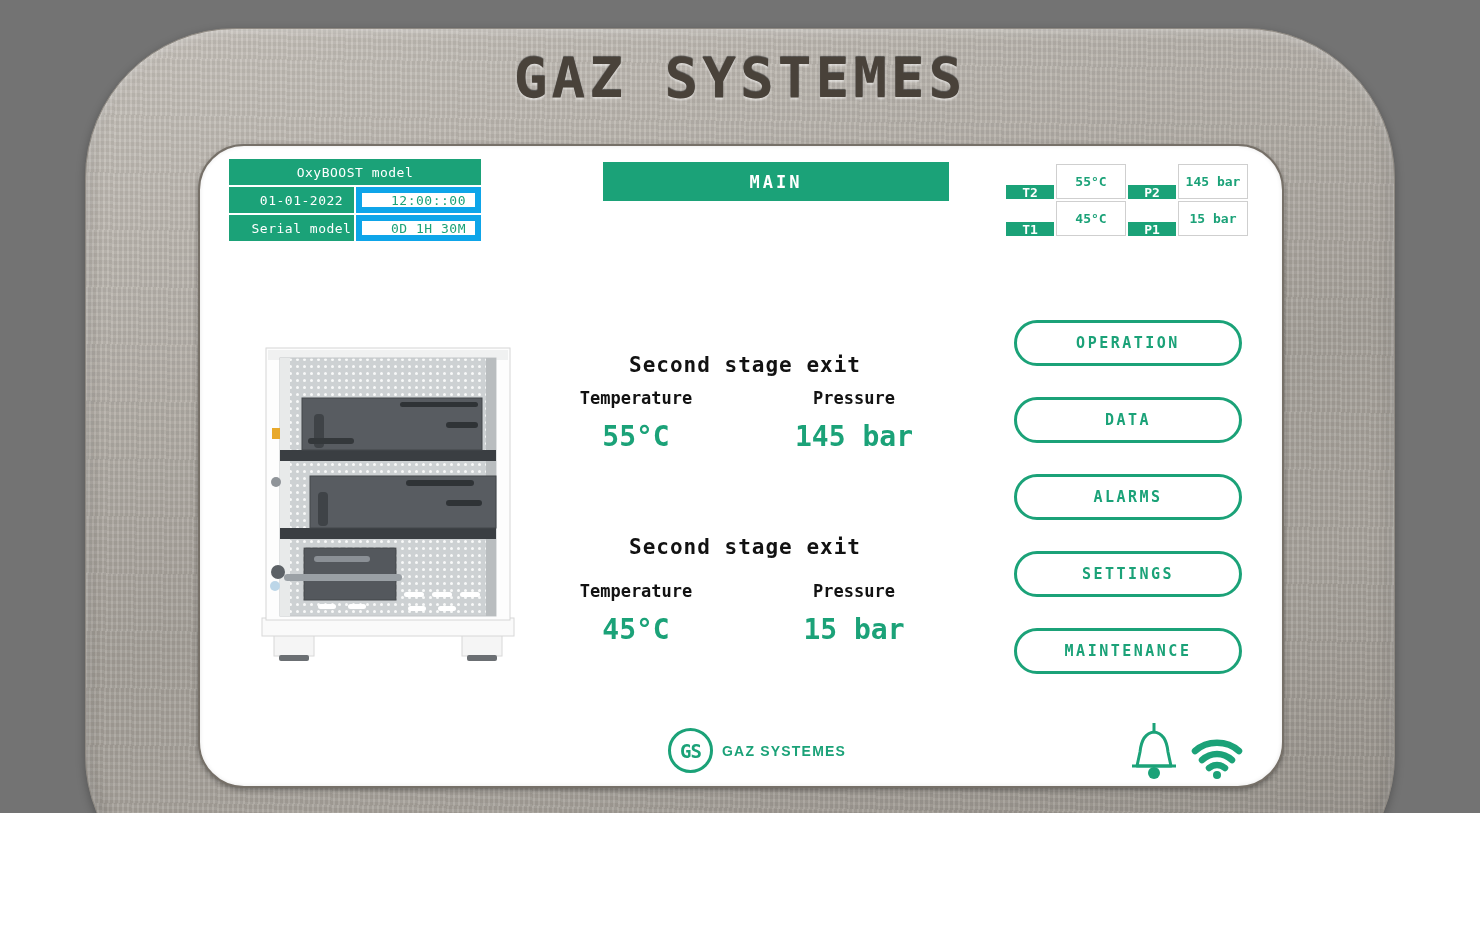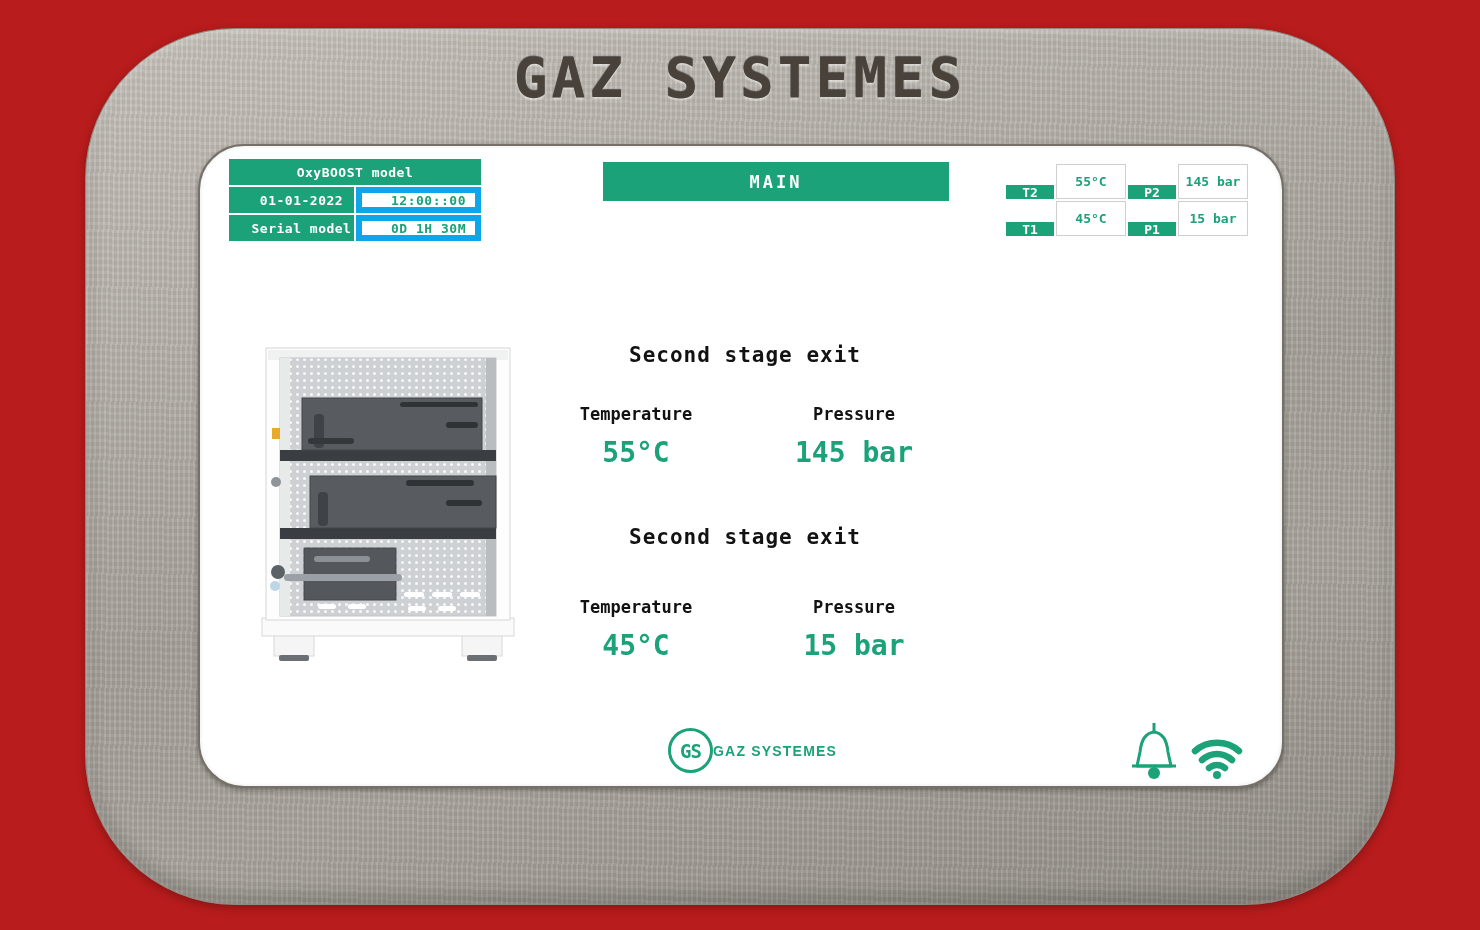--- a/index.html
+++ b/index.html
@@ -1,18 +1,18 @@
 <!DOCTYPE html>
 <html style="--green: #1ba278;"><head>
 <meta charset="utf-8">
 <style>
   * { box-sizing: border-box; margin: 0; padding: 0; }
   html,body { background:#ffffff; }
   .stage {
-    position: relative; width: 1480px; height: 930px; background:#b91c1c;
+    position: relative; width: 1480px; height: 813px; background:#737373;
     font-family: "DejaVu Sans Mono", monospace; overflow: hidden;
   }
   
   .bezel {
     position:absolute; left:85px; top:28px; width:1310px; height:877px;
     border-radius:150px;
     background:
       repeating-linear-gradient(91deg, rgba(255,255,255,0.06) 0 2px, rgba(0,0,0,0.05) 2px 5px),
       repeating-linear-gradient(2deg, rgba(255,255,255,0.04) 0 3px, rgba(0,0,0,0.03) 3px 7px),
       linear-gradient(165deg,#c9c4bd 0%, #b7b2ab 28%, #a7a29b 52%, #aaa59e 70%, #948f88 100%);
@@ -29,21 +29,21 @@
   .screen {
     position:absolute; left:112px; top:115px; width:1086px; height:644px;
     background:#ffffff; border-radius:46px;
     border:2px solid #767068;
     box-shadow: 0 2px 5px rgba(0,0,0,0.35), inset 0 0 4px rgba(0,0,0,0.10);
   }
   
   .info-table {
     position:absolute; left:29px; top:13px; width:252px;
     display:grid; grid-template-columns:125px 125px; grid-auto-rows:26px; gap:2px;
-    font-size:13px; font-weight:bold;
+    font-size:13px; font-weight:normal;
   }
   .it-header { grid-column:1 / -1; background:var(--green); color:#fff;
     display:flex; align-items:center; justify-content:center; letter-spacing:0.5px; }
   .it-cell { display:flex; align-items:center; justify-content:center; letter-spacing:0.5px;padding-left:20px; }
   .it-green { background:var(--green); color:#fff; }
   .it-white { background:#fff; color:var(--green); border:6px solid #0ea5e9; }
   
   .main-title {
     position:absolute; left:367px; top:16px; width:346px; height:39px;
     background:var(--green); color:#fff; font-size:17px; font-weight:bold;
@@ -57,37 +57,37 @@
   }
   .s-label { background:var(--green); color:#fff; display:flex; align-items:center; justify-content:center;margin-top:21px; }
   .s-value { background:#fff; color:var(--green); border:1px solid #cfcfcf;
     display:flex; align-items:center; justify-content:center; }
   
   .machine { position:absolute; left:52px; top:196px; width:272px; height:322px; }
   
   .stage-block { position:absolute; left:350px; width:390px; text-align:center; }
   .stage-block.first  { top:196px; }
   .stage-block.second { top:378px; }
-  .stage-title { font-size:21px; font-weight:bold; color:#121212; letter-spacing:1px; line-height:26px; }
+  .stage-title { font-size:21px; font-weight:bold; color:#121212; letter-spacing:1px; line-height:26px;margin-top:10px; }
   .stage-block.first  .stage-cols { margin-top:9px; }
   .stage-block.second .stage-cols { margin-top:20px; }
   .stage-cols { display:flex; justify-content:space-between; }
   .stage-col { width:172px; }
-  .stage-label { font-size:17px; font-weight:bold; color:#121212; line-height:22px;margin-top:26px; }
+  .stage-label { font-size:17px; font-weight:bold; color:#121212; line-height:22px; }
   .stage-value { margin-top:11px; font-size:28px; font-weight:bold; color:var(--green); line-height:34px; }
   
   .menu { position:absolute; left:814px; top:174px; width:228px;
     display:flex; flex-direction:column; gap:31px; }
   .menu-btn {
     width:228px; height:46px; background:#fff; border:3px solid var(--green);
     border-radius:24px; color:var(--green); font-family:"DejaVu Sans Mono", monospace;
     font-size:15px; font-weight:bold; letter-spacing:2.5px; cursor:pointer;
   }
   
-  .logo { position:absolute; left:468px; top:582px; display:flex; align-items:center; }
+  .logo { position:absolute; left:468px; top:582px; display:flex; align-items:center; gap:9px; }
   .logo-circle {
     width:45px; height:45px; border:3px solid var(--green); border-radius:50%;
     display:flex; align-items:center; justify-content:center;
     color:var(--green); font-size:19px; font-weight:bold; letter-spacing:-1px;
   }
   .logo-text { font-family:"Liberation Sans", sans-serif; font-size:14px; font-weight:bold;
     color:var(--green); letter-spacing:1.2px; }
   .status-icons { position:absolute; left:928px; top:574px; display:flex; gap:11px; align-items:flex-end; }
   .icon-wrap { display:inline-block; line-height:0; }
 </style>
@@ -198,20 +198,27 @@
             <div class="stage-label">Temperature</div>
             <div class="stage-value">45°C</div>
           </div>
           <div class="stage-col">
             <div class="stage-label">Pressure</div>
             <div class="stage-value">15 bar</div>
           </div>
         </div>
       </div>
 
+      <div class="menu">
+        <button class="menu-btn">OPERATION</button>
+        <button class="menu-btn">DATA</button>
+        <button class="menu-btn">ALARMS</button>
+        <button class="menu-btn">SETTINGS</button>
+        <button class="menu-btn">MAINTENANCE</button>
+      </div>
 
       <div class="logo">
         <div class="logo-circle">GS</div>
         <div class="logo-text">GAZ SYSTEMES</div>
       </div>
 
       <div class="status-icons">
         <span class="icon-wrap">
           <svg width="52" height="60" viewBox="0 0 52 60" xmlns="http://www.w3.org/2000/svg">
             <line x1="26" y1="3" x2="26" y2="13" stroke="#1ba278" stroke-width="3"></line>

